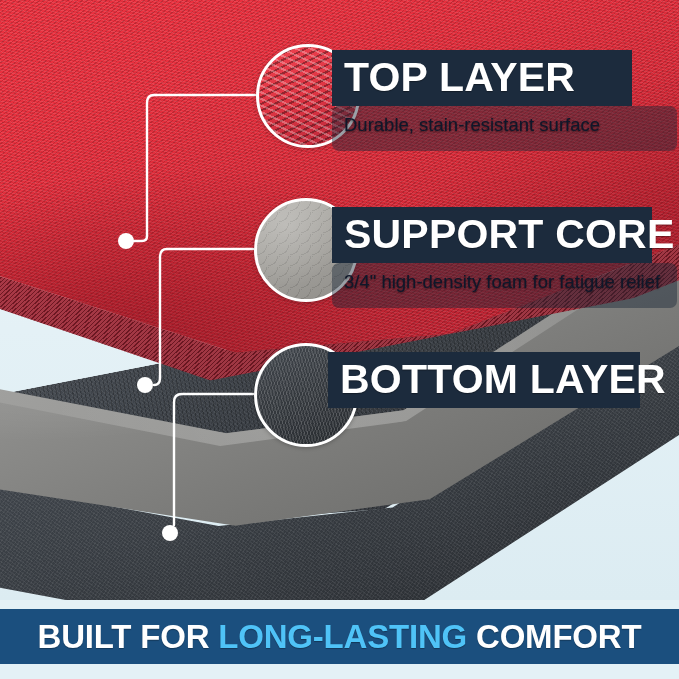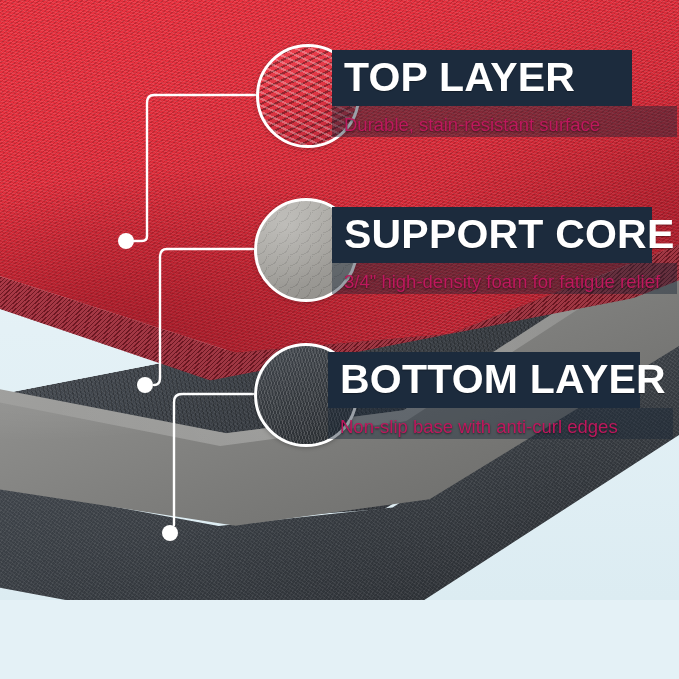--- a/index.html
+++ b/index.html
@@ -156,26 +156,27 @@
     letter-spacing: .2px;
     padding: 6px 12px 7px 12px;
     font-size: 41px;
     line-height: 1.04;
     white-space: nowrap;
     width: 300px;
     text-shadow: 0 1px 1px rgba(0,0,0,.35);
   }
   .callout-desc {
     background: rgba(24,38,54,.44);
-    color: #be185d;
+    color: #0f172a;
     font-size: 18.5px;
     line-height: 1.30;
-    padding: 7px 12px 0 12px;
+    padding: 7px 12px 14px 12px;
     width: 345px;
     text-shadow: 0 1px 2px rgba(0,0,0,.55);
+    border-radius: 7px;
   }
   .callout-2 .callout-title { width: 320px; }
   .callout-3 .callout-title { width: 312px; }
 
   
   .magnifier {
     position: absolute;
     border-radius: 50%;
     border: 3px solid #ffffff;
     box-shadow: 0 1px 4px rgba(0,0,0,.25);
@@ -276,17 +277,23 @@
     <div class="callout-desc">Durable, stain-resistant surface</div>
   </div>
 
   <div class="callout callout-2" style="left:332px; top:207px;">
     <div class="callout-title">SUPPORT CORE</div>
     <div class="callout-desc">3/4" high-density foam for fatigue relief</div>
   </div>
 
   <div class="callout callout-3" style="left:328px; top:352px;">
     <div class="callout-title">BOTTOM LAYER</div>
-    <div class="callout-desc">Non-slip base with anti-curl edges</div>
-  </div>
-
+  </div>
+
+  <div class="banner-zone">
+    <div class="banner">
+      <div class="banner-text">
+        <span>BUILT FOR </span><span class="hl">LONG-LASTING</span><span> COMFORT</span>
+      </div>
+    </div>
+  </div>
 
 </div>
 
 </body></html>

